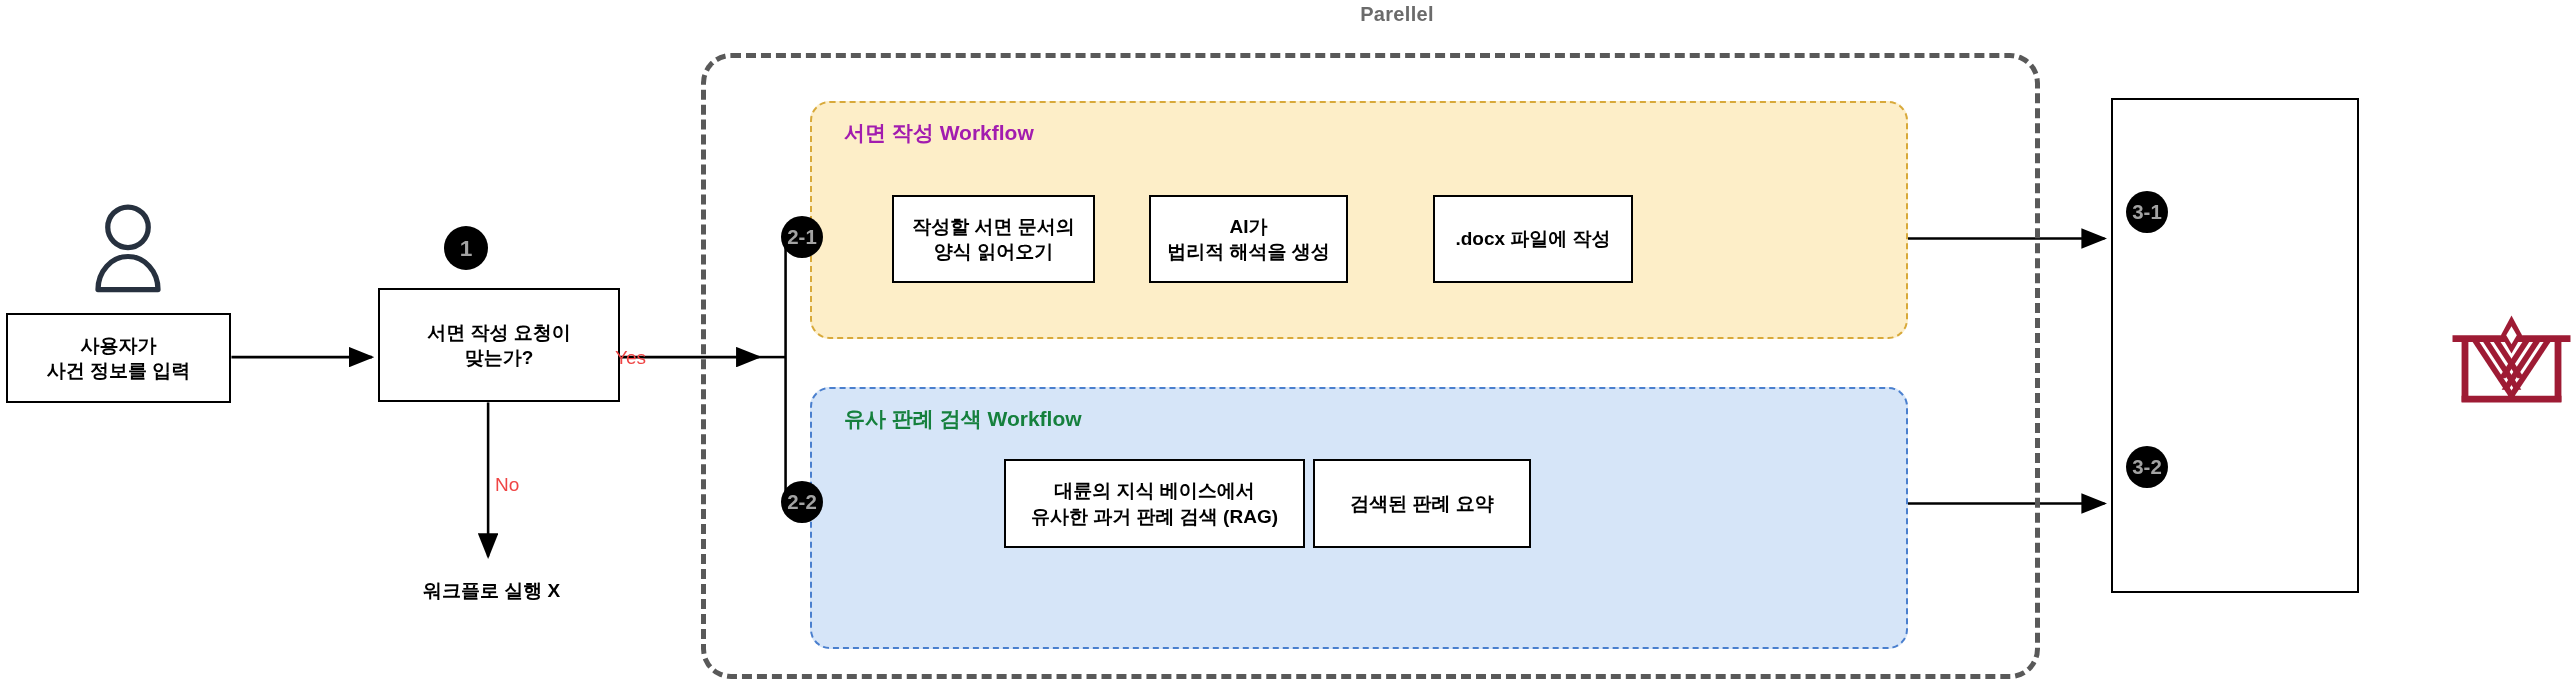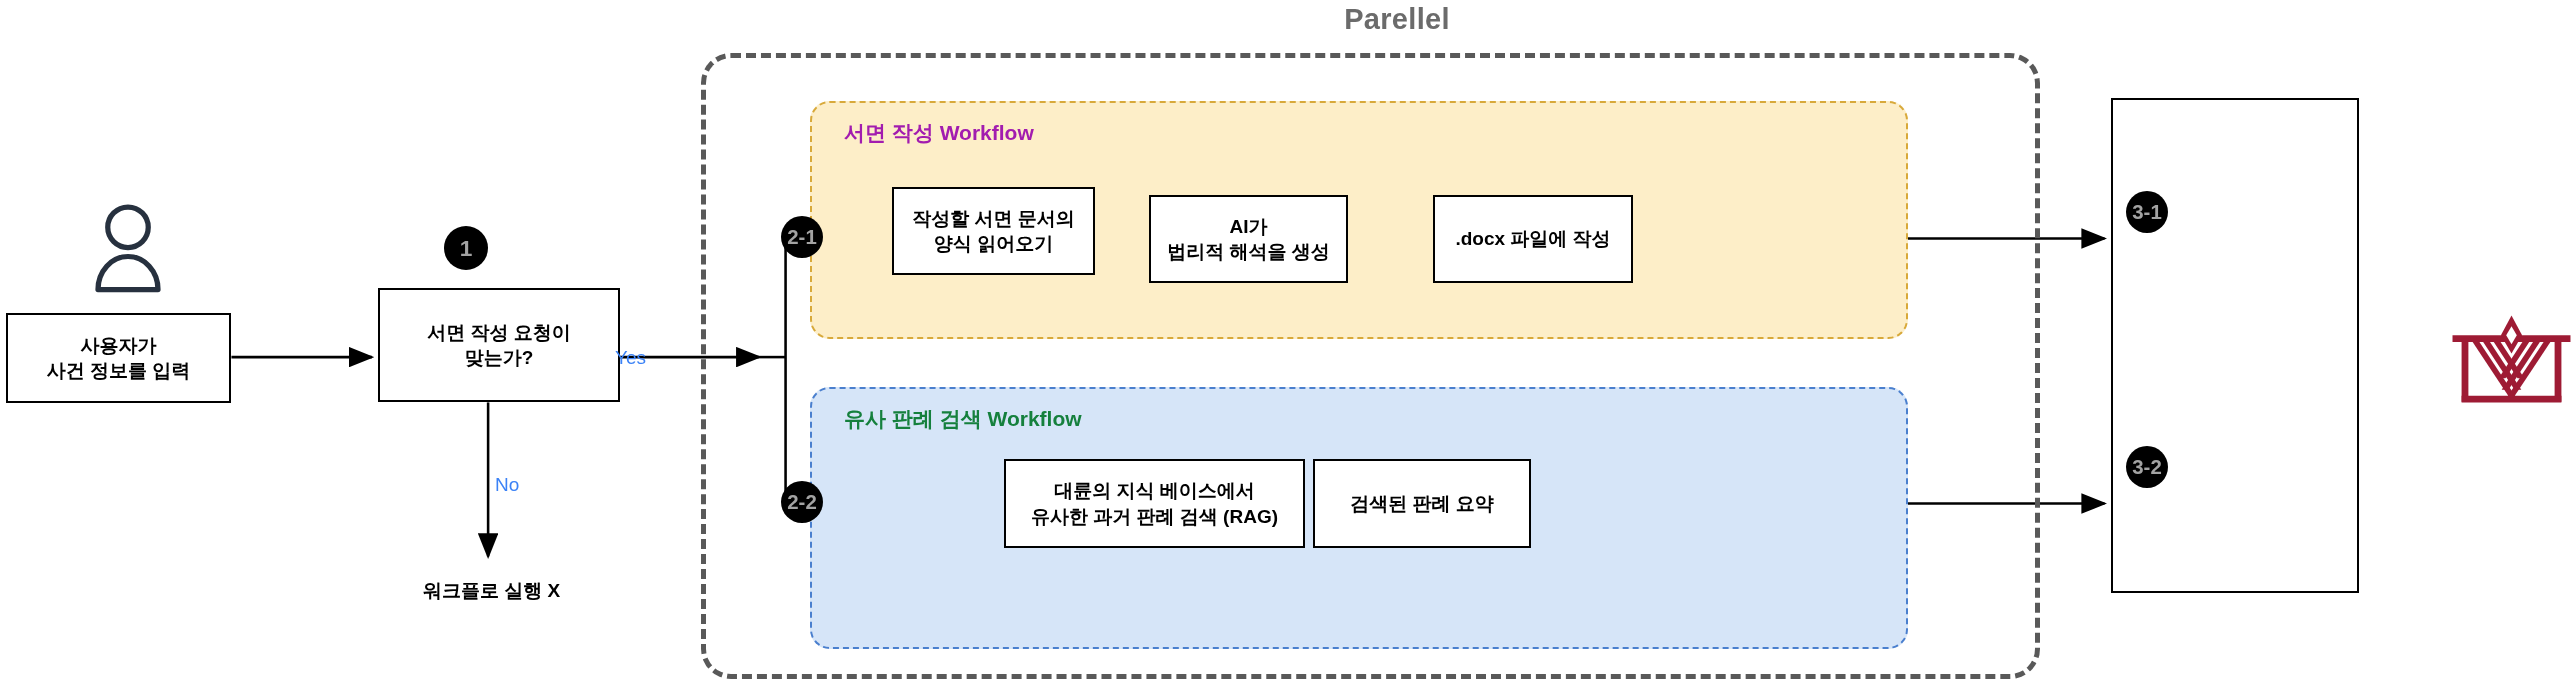--- a/index.html
+++ b/index.html
@@ -7,21 +7,21 @@
     width:2576px;height:684px;position:relative;overflow:hidden;
     font-family:"Liberation Sans","DejaVu Sans",sans-serif;
     color:#000000;
   }
   .abs{position:absolute;}
   .svg-layer{position:absolute;left:0;top:0;width:2576px;height:684px;pointer-events:none;}
 
   
   #parallel-title{
     left:1246px;top:3px;width:302px;text-align:center;
-    font-size:29px;font-weight:bold;color:#6b6b6b;letter-spacing:0.3px;
+    font-size:20px;font-weight:bold;color:#6b6b6b;letter-spacing:0.3px;
   }
 
   
   #parallel-container{
     left:701px;top:53px;width:1329px;height:616px;
     border:5.3px dashed #595959;border-radius:30px;background:transparent;
   }
 
   
   .lane{border-radius:19.6px;}
@@ -38,21 +38,21 @@
   #lane-case-title{left:844px;top:405px;color:#15803d;}
 
   
   .pbox{
     background:#ffffff;border:2.3px solid #000000;
     display:flex;align-items:center;justify-content:center;text-align:center;
     font-size:19px;font-weight:bold;line-height:1.32;box-sizing:border-box;
   }
   #box-input{left:6px;top:313px;width:225px;height:90px;}
   #box-decision{left:378px;top:288px;width:242px;height:114px;}
-  #box-form{left:892px;top:187px;width:203px;height:88px;}
+  #box-form{left:892px;top:195px;width:203px;height:88px;}
   #box-ai{left:1149px;top:195px;width:199px;height:88px;}
   #box-docx{left:1401px;top:195px;width:200px;height:88px;margin-left:32px;}
   #box-rag{left:1004px;top:459px;width:301px;height:89px;}
   #box-summary{left:1313px;top:459px;width:218px;height:89px;}
 
   
   #output-panel{
     left:2111px;top:98px;width:248px;height:495px;
     background:#ffffff;border:2.3px solid #000000;box-sizing:border-box;
   }
@@ -71,21 +71,21 @@
   }
   .badge-lg{width:44px;height:44px;font-size:22.7px;}
   .badge-md{width:42px;height:42px;font-size:20.4px;}
   #badge-1{left:444px;top:226px;}
   #badge-21{left:781px;top:216px;}
   #badge-22{left:781px;top:481px;}
   #badge-31{position:relative;}
   #badge-32{position:relative;}
 
   
-  .edge-label{font-size:19px;color:#3b82f6;}
+  .edge-label{font-size:19px;color:#ef4444;}
   #label-yes{left:615px;top:347px;}
   #label-no{left:495px;top:474px;}
   #label-no-end{
     left:344px;top:578px;width:295px;text-align:center;
     font-size:19px;font-weight:bold;
   }
 
   
   #user-icon{left:92px;top:202px;width:72px;height:91px;}
 

